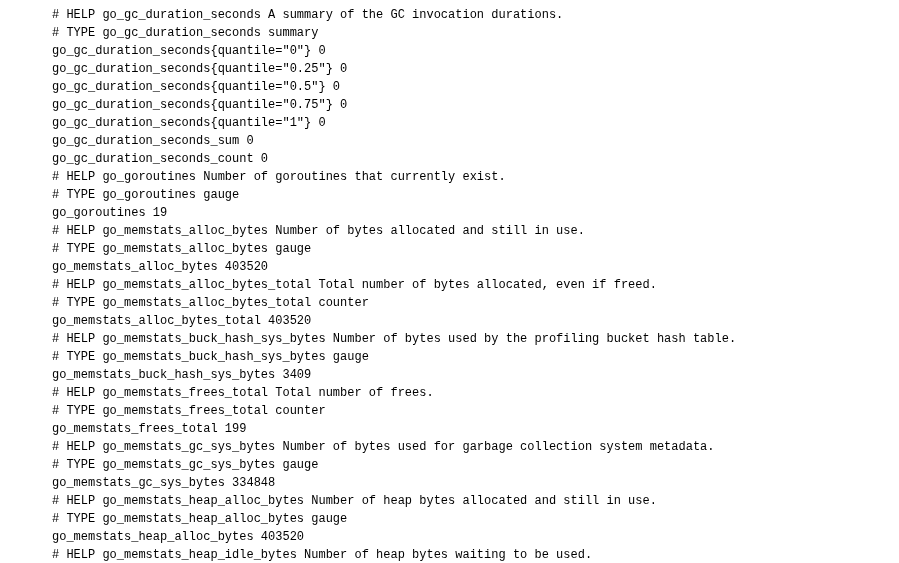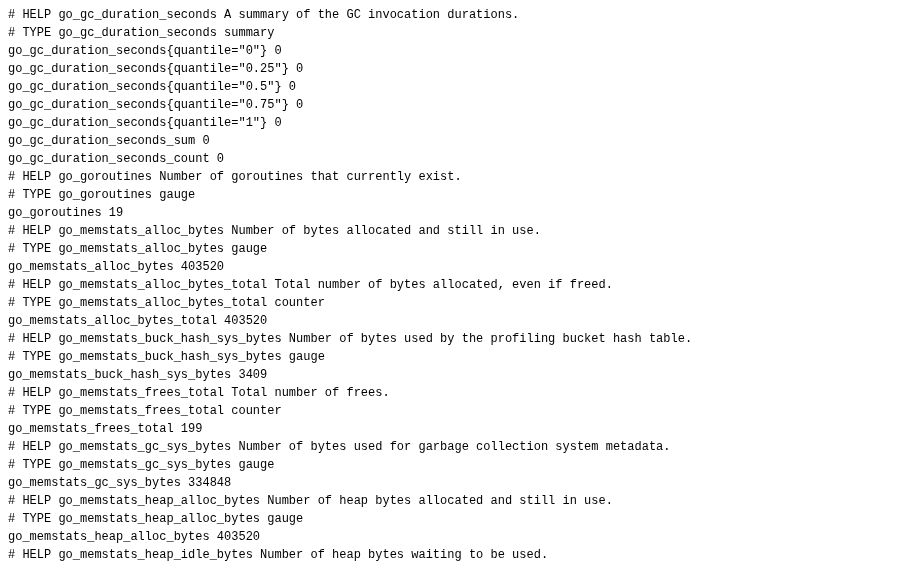--- a/index.html
+++ b/index.html
@@ -14,18 +14,19 @@
     box-sizing: border-box;
     position: relative;
   }
   .metrics {
     white-space: pre;
     position: relative;
     z-index: 1;
   }
   .line {
     display: block;
+    margin-left: 44px;
   }
 </style>
 </head>
 <body>
 
 <div class="metrics" id="metrics-container"><span class="line"># HELP go_gc_duration_seconds A summary of the GC invocation durations.</span><span class="line"># TYPE go_gc_duration_seconds summary</span><span class="line">go_gc_duration_seconds{quantile="0"} 0</span><span class="line">go_gc_duration_seconds{quantile="0.25"} 0</span><span class="line">go_gc_duration_seconds{quantile="0.5"} 0</span><span class="line">go_gc_duration_seconds{quantile="0.75"} 0</span><span class="line">go_gc_duration_seconds{quantile="1"} 0</span><span class="line">go_gc_duration_seconds_sum 0</span><span class="line">go_gc_duration_seconds_count 0</span><span class="line"># HELP go_goroutines Number of goroutines that currently exist.</span><span class="line"># TYPE go_goroutines gauge</span><span class="line">go_goroutines 19</span><span class="line"># HELP go_memstats_alloc_bytes Number of bytes allocated and still in use.</span><span class="line"># TYPE go_memstats_alloc_bytes gauge</span><span class="line">go_memstats_alloc_bytes 403520</span><span class="line"># HELP go_memstats_alloc_bytes_total Total number of bytes allocated, even if freed.</span><span class="line"># TYPE go_memstats_alloc_bytes_total counter</span><span class="line">go_memstats_alloc_bytes_total 403520</span><span class="line"># HELP go_memstats_buck_hash_sys_bytes Number of bytes used by the profiling bucket hash table.</span><span class="line"># TYPE go_memstats_buck_hash_sys_bytes gauge</span><span class="line">go_memstats_buck_hash_sys_bytes 3409</span><span class="line"># HELP go_memstats_frees_total Total number of frees.</span><span class="line"># TYPE go_memstats_frees_total counter</span><span class="line">go_memstats_frees_total 199</span><span class="line"># HELP go_memstats_gc_sys_bytes Number of bytes used for garbage collection system metadata.</span><span class="line"># TYPE go_memstats_gc_sys_bytes gauge</span><span class="line">go_memstats_gc_sys_bytes 334848</span><span class="line"># HELP go_memstats_heap_alloc_bytes Number of heap bytes allocated and still in use.</span><span class="line"># TYPE go_memstats_heap_alloc_bytes gauge</span><span class="line">go_memstats_heap_alloc_bytes 403520</span><span class="line"># HELP go_memstats_heap_idle_bytes Number of heap bytes waiting to be used.</span></div>
 
 </body></html>

